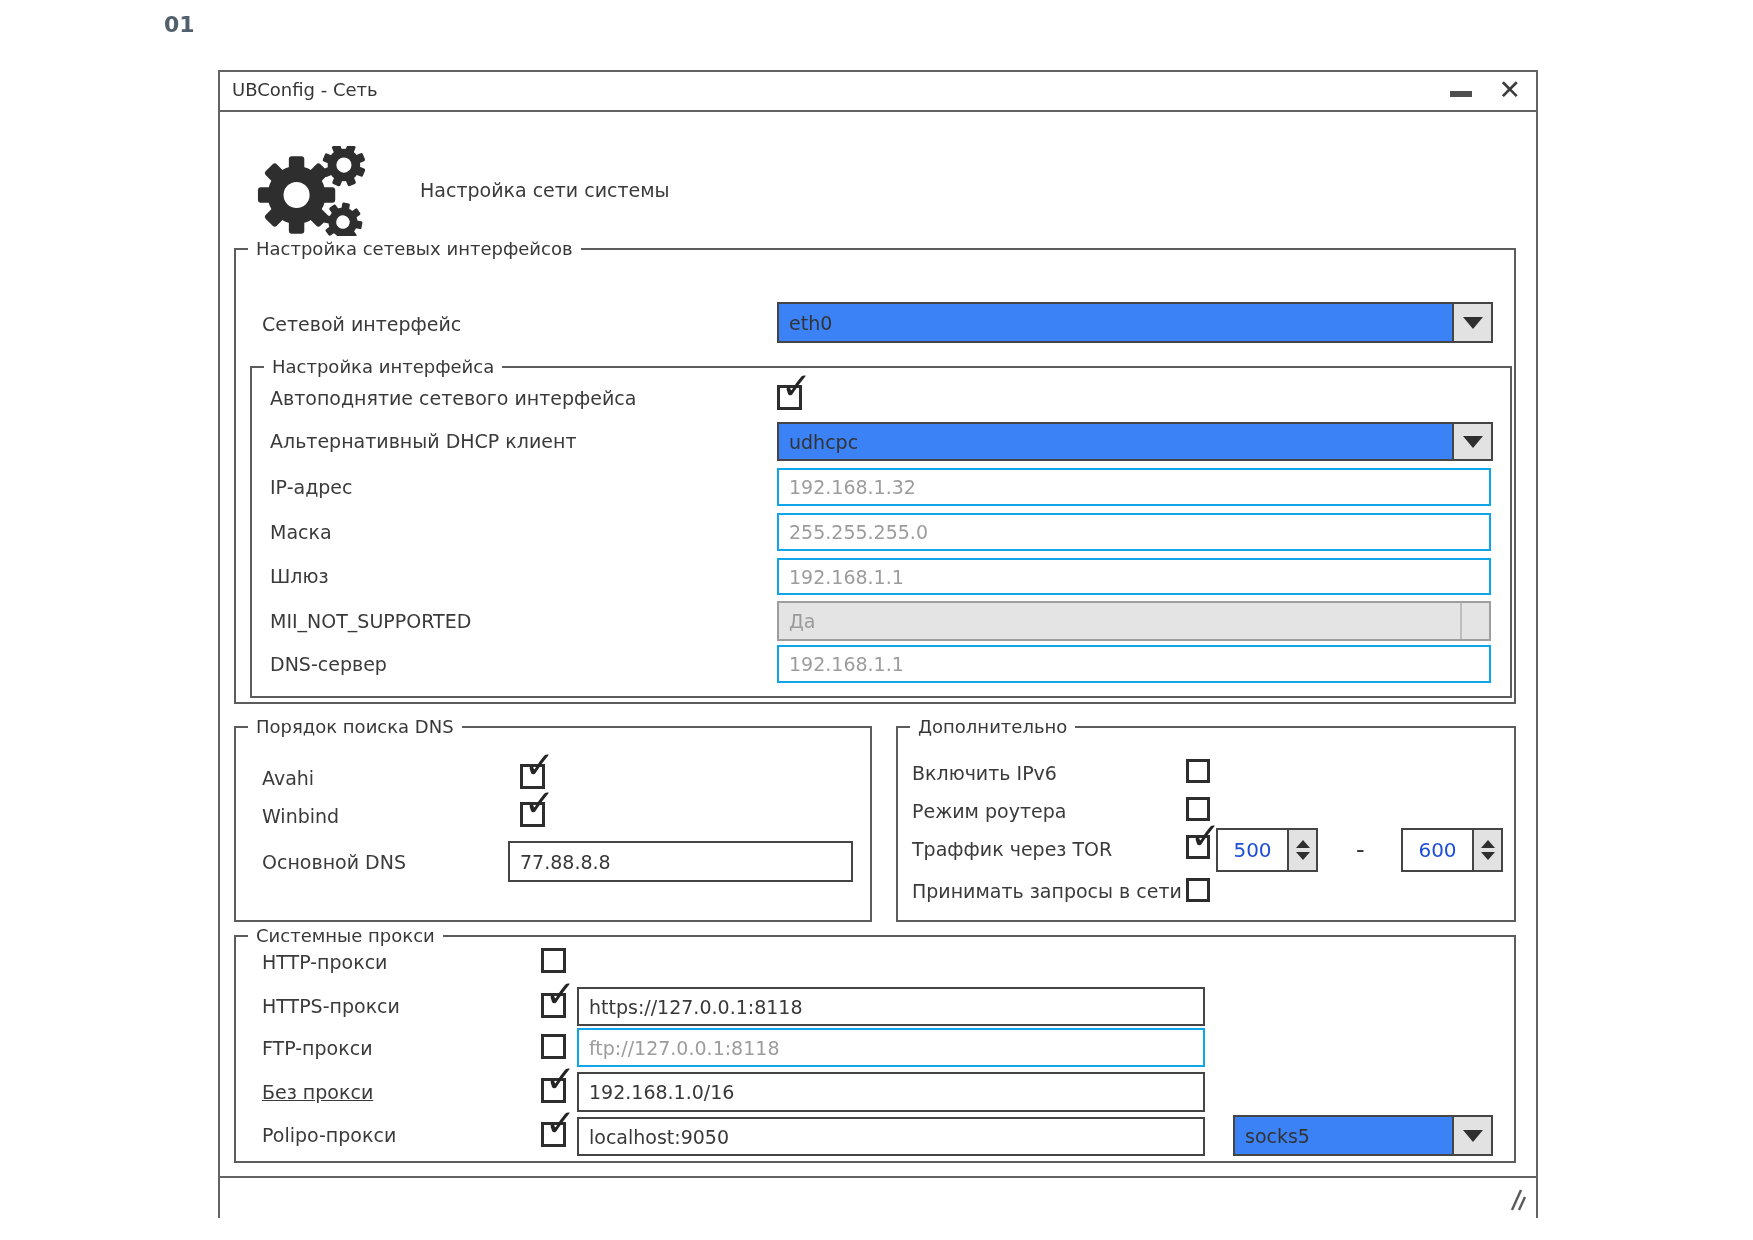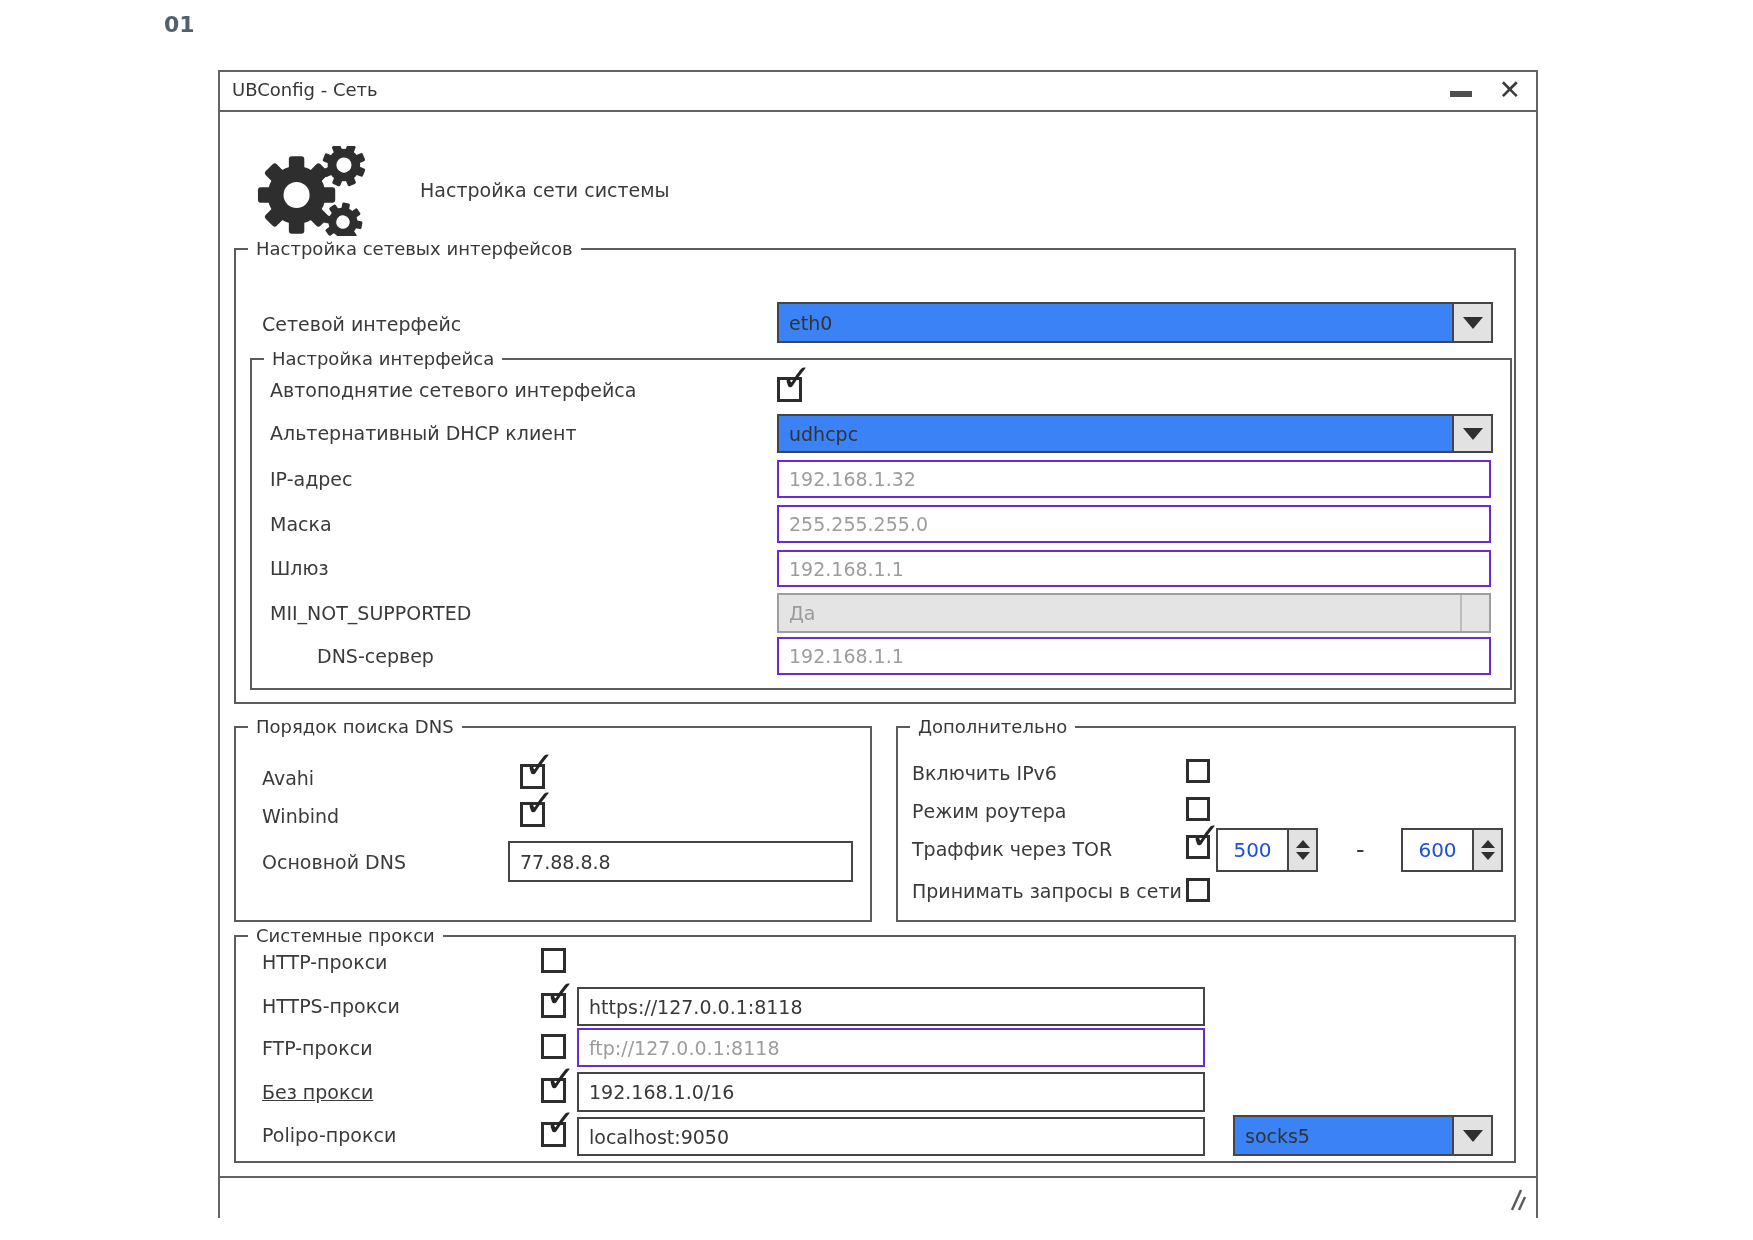--- a/index.html
+++ b/index.html
@@ -8,21 +8,21 @@
   .abs{position:absolute;box-sizing:border-box;}
   .fig{position:absolute;left:164px;top:12px;font-size:22px;font-weight:bold;color:#51606d;}
   .window{position:absolute;left:218px;top:70px;width:1320px;height:1148px;border:2px solid #636363;background:#fff;box-sizing:border-box;}
   .titlebar{position:absolute;left:0;top:0;width:1316px;height:38px;border-bottom:2px solid #636363;text-decoration:underline;}
   .wtitle{position:absolute;left:12px;top:7px;font-size:18px;color:#353535;white-space:nowrap;}
   .minbtn{position:absolute;right:64px;top:19px;width:22px;height:6px;background:#4f4f4f;}
   .closebtn{position:absolute;right:15px;top:0px;font-size:27px;color:#3c3c3c;line-height:36px;cursor:default;}
   .lbl{position:absolute;font-size:19px;color:#3a3a3a;line-height:24px;white-space:nowrap;}
   .fs{position:absolute;border:2px solid #5c5c5c;box-sizing:border-box;background:transparent;}
   .legend{position:absolute;top:-14px;left:12px;background:#fff;padding:0 8px;font-size:18px;color:#383838;line-height:26px;white-space:nowrap;}
-  .inp{position:absolute;box-sizing:border-box;border:2px solid #6d28d9;background:#fff;font-size:19px;color:#9c9c9c;padding:0 10px;display:flex;align-items:center;white-space:nowrap;overflow:hidden;}
+  .inp{position:absolute;box-sizing:border-box;border:2px solid #0ea5e9;background:#fff;font-size:19px;color:#9c9c9c;padding:0 10px;display:flex;align-items:center;white-space:nowrap;overflow:hidden;}
   .inp.filled{border-color:#454545;color:#383838;}
   .inp.disabled{background:#e4e4e4;border-color:#9e9e9e;color:#9b9b9b;}
   .seam{position:absolute;right:31px;top:0;bottom:0;width:2px;background:#bdbdbd;}
   .combo{position:absolute;box-sizing:border-box;border:2px solid #454545;background:#3b82f6;}
   .combo .val{position:absolute;left:10px;top:0;bottom:0;display:flex;align-items:center;font-size:19px;color:#333;white-space:nowrap;}
   .combo .btn{position:absolute;right:0;top:0;bottom:0;width:37px;background:#e2e2e2;border-left:2px solid #454545;display:flex;align-items:center;justify-content:center;}
   .tri-dn{width:0;height:0;border-left:10px solid transparent;border-right:10px solid transparent;border-top:12px solid #2f2f2f;}
   .cb{position:absolute;width:25px;height:25px;border:3px solid #2d2d2d;background:#fff;box-sizing:border-box;}
   .cb .mark{position:absolute;left:1px;top:-20px;font-size:37px;font-weight:bold;color:#242424;line-height:1;}
   .cb.sm{width:24px;height:24px;}
@@ -101,21 +101,21 @@
       <span class="legend">Настройка сетевых интерфейсов</span>
 
       <div class="lbl" style="left:26px;top:62px;">Сетевой интерфейс</div>
       <div class="combo" style="left:541px;top:52px;width:716px;height:41px;">
         <span class="val">eth0</span>
         <span class="btn">
             <span class="tri-dn"></span>
           </span>
       </div>
 
-      <div class="fs" style="left:14px;top:108px;width:1262px;height:332px;">
+      <div class="fs" style="left:14px;top:116px;width:1262px;height:332px;">
         <span class="legend">Настройка интерфейса</span>
 
         <div class="lbl" style="left:18px;top:18px;">Автоподнятие сетевого интерфейса</div>
         <div class="cb" style="left:525px;top:17px;">
           <span class="mark">✓</span>
         </div>
 
         <div class="lbl" style="left:18px;top:61px;">Альтернативный DHCP клиент</div>
         <div class="combo" style="left:525px;top:54px;width:716px;height:39px;">
           <span class="val">udhcpc</span>
@@ -130,21 +130,21 @@
         <div class="lbl" style="left:18px;top:152px;">Маска</div>
         <div class="inp" style="left:525px;top:145px;width:714px;height:38px;">255.255.255.0</div>
 
         <div class="lbl" style="left:18px;top:196px;">Шлюз</div>
         <div class="inp" style="left:525px;top:190px;width:714px;height:37px;">192.168.1.1</div>
 
         <div class="lbl" style="left:18px;top:241px;">MII_NOT_SUPPORTED</div>
         <div class="inp disabled" style="left:525px;top:233px;width:714px;height:40px;">Да</div>
         <div class="seam" style="position:absolute;left:1208px;top:235px;bottom:auto;height:36px;"></div>
 
-        <div class="lbl" style="left:18px;top:284px;margin-left:47px;">DNS-сервер</div>
+        <div class="lbl" style="left:18px;top:284px;">DNS-сервер</div>
         <div class="inp" style="left:525px;top:277px;width:714px;height:38px;">192.168.1.1</div>
       </div>
     </div>
 
     <div class="fs" style="left:14px;top:654px;width:638px;height:196px;">
       <span class="legend">Порядок поиска DNS</span>
 
       <div class="lbl" style="left:26px;top:38px;">Avahi</div>
       <div class="cb" style="left:284px;top:36px;">
         <span class="mark">✓</span>

